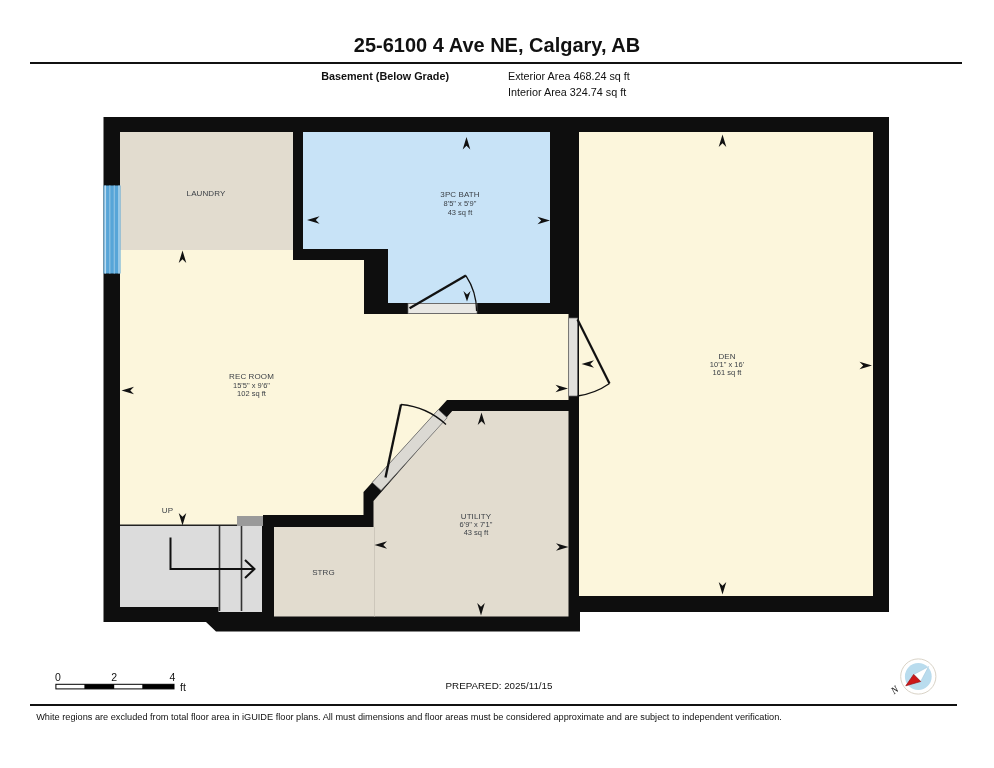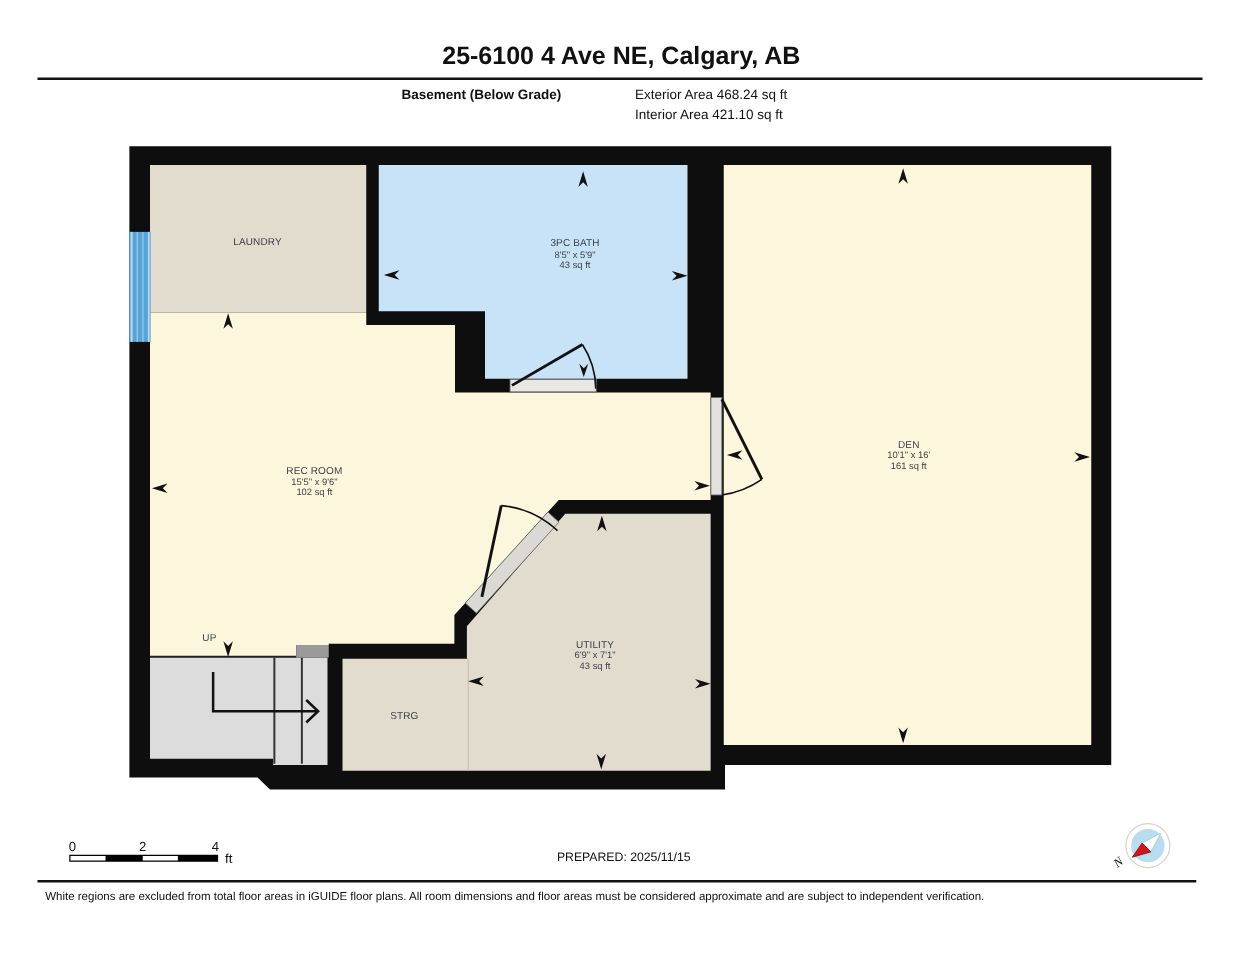--- a/index.html
+++ b/index.html
@@ -12,21 +12,21 @@
 <div id="page">
 
   <div class="abs" style="left:0;top:34px;width:994px;text-align:center;font-size:20px;font-weight:bold;color:#111;">25-6100 4 Ave NE, Calgary, AB</div>
 
   <div class="abs" style="left:30px;top:62px;width:932px;height:2px;background:#111;"></div>
 
   <div class="abs" style="left:0;top:70px;width:449px;text-align:right;font-size:10.8px;font-weight:bold;color:#111;">Basement (Below Grade)</div>
 
   <div class="abs" style="left:508px;top:70px;font-size:10.8px;color:#111;">Exterior Area 468.24 sq ft</div>
 
-  <div class="abs" style="left:508px;top:85.5px;font-size:10.8px;color:#111;">Interior Area 421.10 sq ft</div>
+  <div class="abs" style="left:508px;top:85.5px;font-size:10.8px;color:#111;">Interior Area 324.74 sq ft</div>
 
   <svg class="abs" style="left:0;top:0;" width="994" height="768" viewBox="0 0 994 768">
 
     <path d="M103.5,117 H889 V612 H580 V631.5 H216 L206,622 H103.5 Z" fill="#0e0e0e"></path>
 
     <rect x="120" y="132" width="173" height="118" fill="#e2dccf"></rect>
 
     <path d="M303,132 H550 V303 H388 V249 H303 Z" fill="#c8e3f7"></path>
 
     <rect x="579" y="132" width="294" height="464" fill="#fcf6dc"></rect>
@@ -144,14 +144,14 @@
       <circle cx="918.3" cy="676.5" r="17.6" fill="#ffffff" stroke="#d9d3c7" stroke-width="1"></circle>
       <circle cx="918.3" cy="676.5" r="13.4" fill="#b9dcee"></circle>
       <polygon points="928.6,666.6 920.7,681.5 913.7,674.4" fill="#ffffff" stroke="#a8cce0" stroke-width="0.7"></polygon>
       <polygon points="905.8,685.8 920.7,681.5 913.7,674.4" fill="#cd1719" stroke="#9b1012" stroke-width="0.7"></polygon>
       <text x="894" y="694.5" font-size="10" font-style="italic" font-family="Liberation Serif, serif" fill="#222" transform="rotate(-38 894 694.5)">N</text>
     </g>
   </svg>
 
   <div class="abs" style="left:30px;top:704.3px;width:927px;height:2.2px;background:#111;"></div>
 
-  <div class="abs" style="left:36.2px;top:711.5px;font-size:9.2px;color:#111;">White regions are excluded from total floor areas in iGUIDE floor plans. All room dimensions and floor areas must be considered approximate and are subject to independent verification.</div>
+  <div class="abs" style="left:36.2px;top:711.5px;font-size:9.2px;color:#111;">White regions are excluded from total floor area in iGUIDE floor plans. All must dimensions and floor areas must be considered approximate and are subject to independent verification.</div>
 </div>
 
 </body></html>

